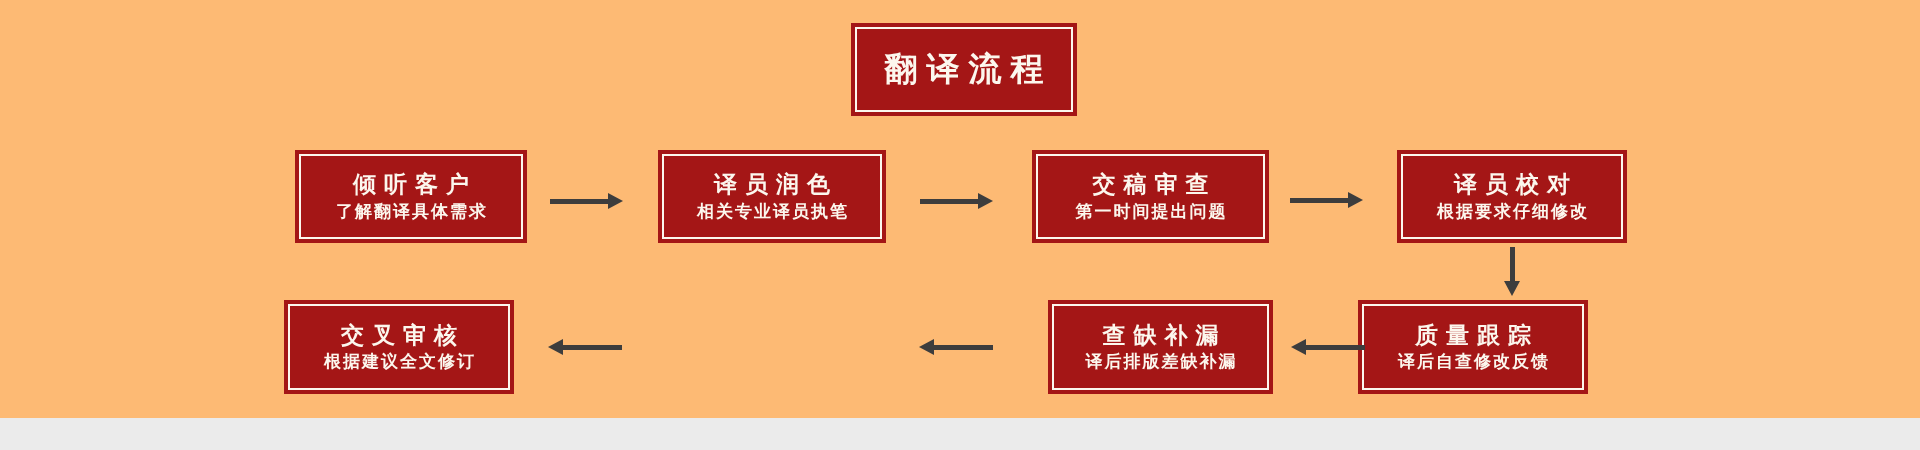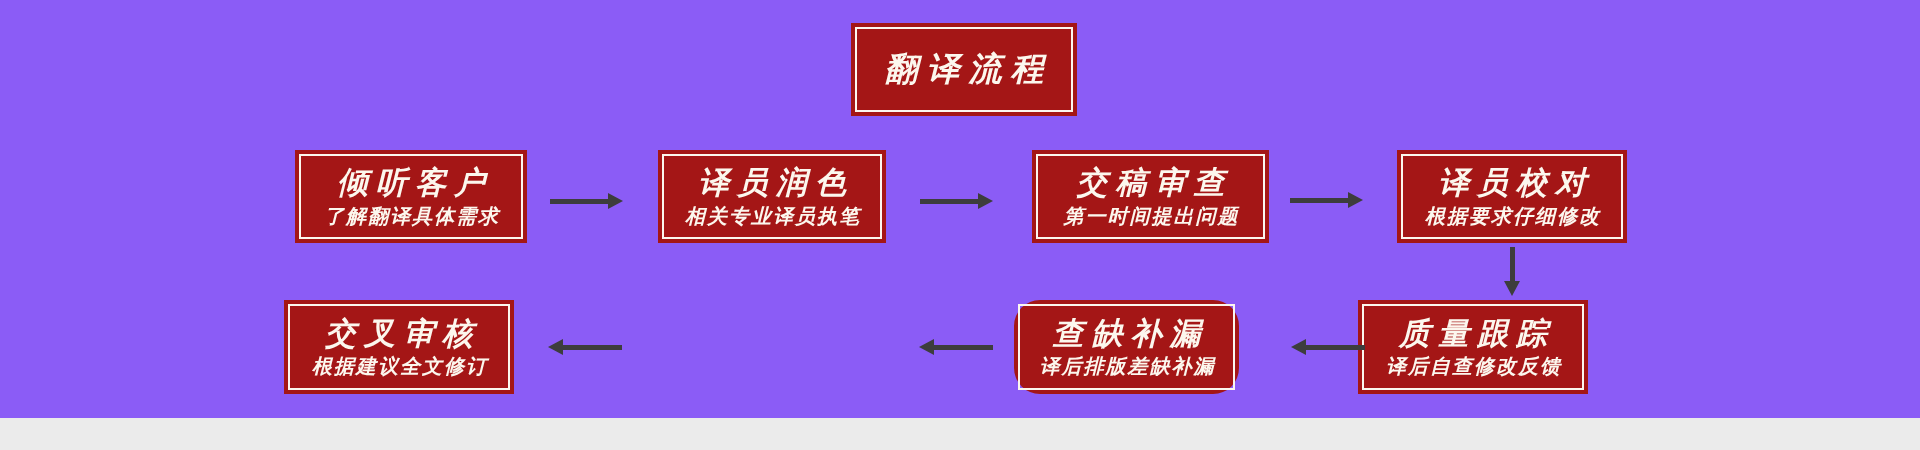--- a/index.html
+++ b/index.html
@@ -2,21 +2,21 @@
 <html><head>
 <meta charset="utf-8">
 <style>
   html, body { margin: 0; padding: 0; }
   body {
     width: 1920px; height: 450px;
     background: #ebebeb;
     font-family: "Liberation Sans", "DejaVu Sans", sans-serif;
     overflow: hidden;
   }
-  .canvas { position: relative; width: 1920px; height: 418px; background: #8b5cf6; font-style: italic; }
+  .canvas { position: relative; width: 1920px; height: 418px; background: #fdba74; }
 
   
   .rbox {
     position: absolute;
     background: #a41616;
     padding: 4px;
     box-sizing: border-box;
   }
   .rbox .inner {
     width: 100%; height: 100%;
@@ -26,44 +26,44 @@
     flex-direction: column;
     align-items: center;
     justify-content: center;
     color: #fcf7ee;
   }
 
   .title-box { left: 851px; top: 23px; width: 226px; height: 93px; }
   .title-box .inner { font-size: 33px; font-weight: bold; letter-spacing: 9px; text-indent: 9px; }
 
   .step-title {
-    font-size: 31px;
+    font-size: 23px;
     font-weight: bold;
     letter-spacing: 8px;
     text-indent: 8px;
     line-height: 1.2;
     white-space: nowrap;
   }
   .step-sub {
-    font-size: 20px;
+    font-size: 17px;
     font-weight: bold;
     letter-spacing: 2px;
     text-indent: 2px;
     line-height: 1.25;
     margin-top: 2px;
     white-space: nowrap;
   }
 
   
   .b1 { left: 295px;  top: 150px; width: 232px; height: 93px; }
   .b2 { left: 658px;  top: 150px; width: 228px; height: 93px; }
   .b3 { left: 1032px; top: 150px; width: 237px; height: 93px; }
   .b4 { left: 1397px; top: 150px; width: 230px; height: 93px; text-align: right; }
   .b5 { left: 1358px; top: 300px; width: 230px; height: 94px; }
-  .b6 { left: 1014px; top: 300px; width: 225px; height: 94px; border-radius: 26px; }
+  .b6 { left: 1048px; top: 300px; width: 225px; height: 94px; }
   .b7 { left: 658px;  top: 300px; width: 229px; height: 94px; }
   .b8 { left: 284px;  top: 300px; width: 230px; height: 94px; }
 
   
   .arrow-h { position: absolute; display: flex; align-items: center; height: 16px; }
   .arrow-h .shaft { height: 5px; background: #3d3d3d; flex: 1; }
   .head-right {
     width: 0; height: 0;
     border-top: 8px solid transparent;
     border-bottom: 8px solid transparent;

